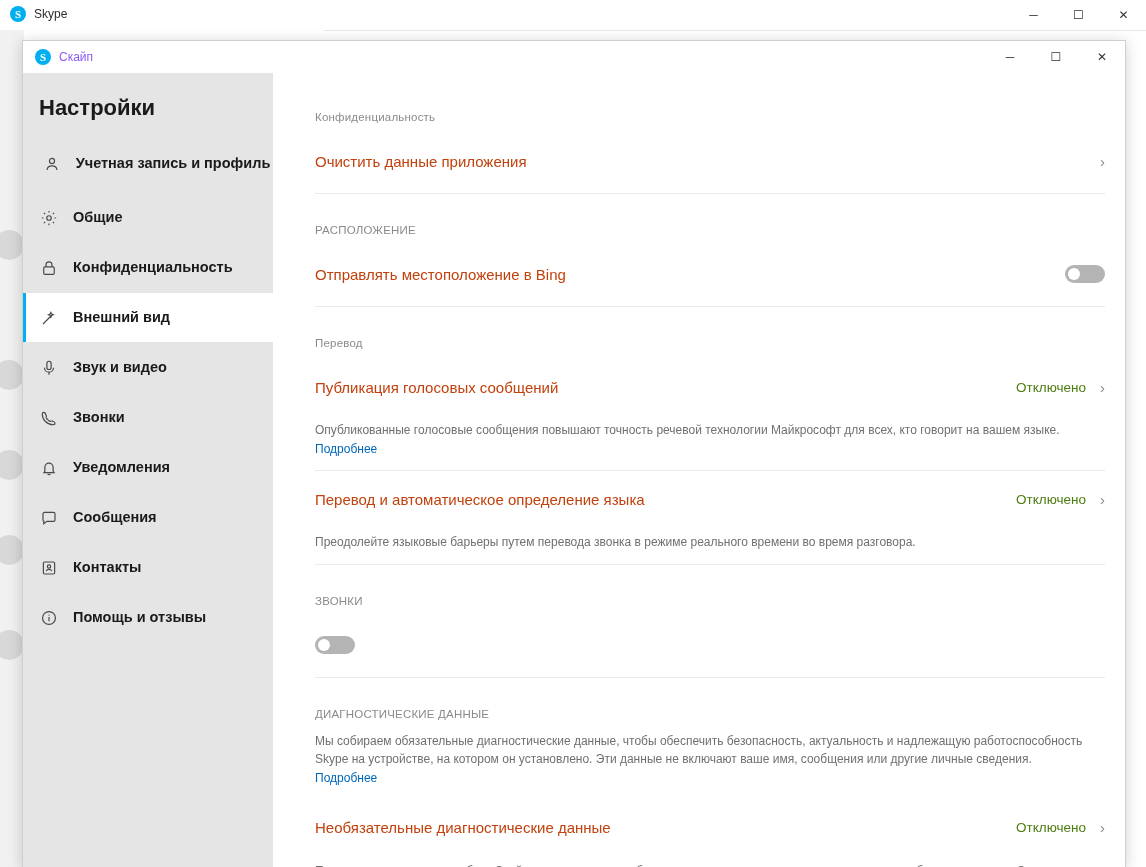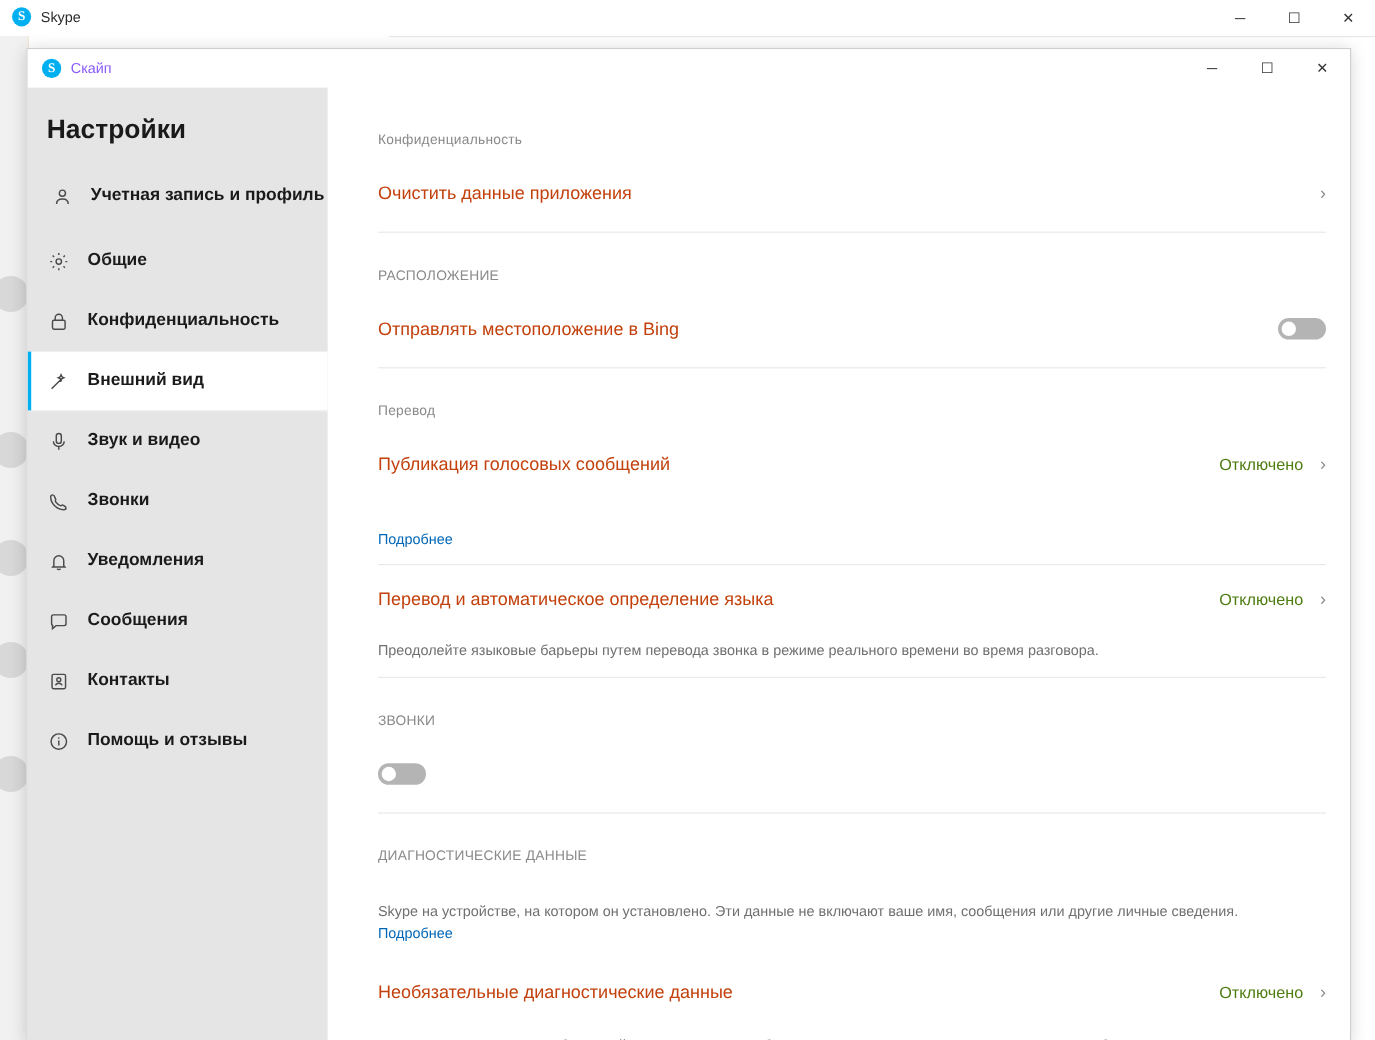--- a/index.html
+++ b/index.html
@@ -444,20 +444,21 @@
     <div class="section-label">Перевод</div>
 
     <div class="row">
       <div class="row-title">Публикация голосовых сообщений</div>
       <div class="row-right">
         <span class="row-value">Отключено</span>
         <span class="chev">›</span>
       </div>
     </div>
     <div class="desc wide">
+      <span>Опубликованные голосовые сообщения повышают точность речевой технологии Майкрософт для всех, кто говорит на вашем языке.</span>
       <br>
       <span class="link">Подробнее</span>
     </div>
     <div class="divider"></div>
 
     <div class="row">
       <div class="row-title">Перевод и автоматическое определение языка</div>
       <div class="row-right">
         <span class="row-value">Отключено</span>
         <span class="chev">›</span>
@@ -472,20 +473,21 @@
       <div class="row-right">
         <div class="toggle">
             <div class="knob"></div>
           </div>
       </div>
     </div>
     <div class="divider"></div>
 
     <div class="section-label">ДИАГНОСТИЧЕСКИЕ ДАННЫЕ</div>
     <div class="desc wide">
+      <span>Мы собираем обязательные диагностические данные, чтобы обеспечить безопасность, актуальность и надлежащую работоспособность</span>
       <br>
       <span>Skype на устройстве, на котором он установлено. Эти данные не включают ваше имя, сообщения или другие личные сведения.</span>
       <span class="link">Подробнее</span>
     </div>
 
     <div class="row">
       <div class="row-title">Необязательные диагностические данные</div>
       <div class="row-right">
         <span class="row-value">Отключено</span>
         <span class="chev">›</span>

